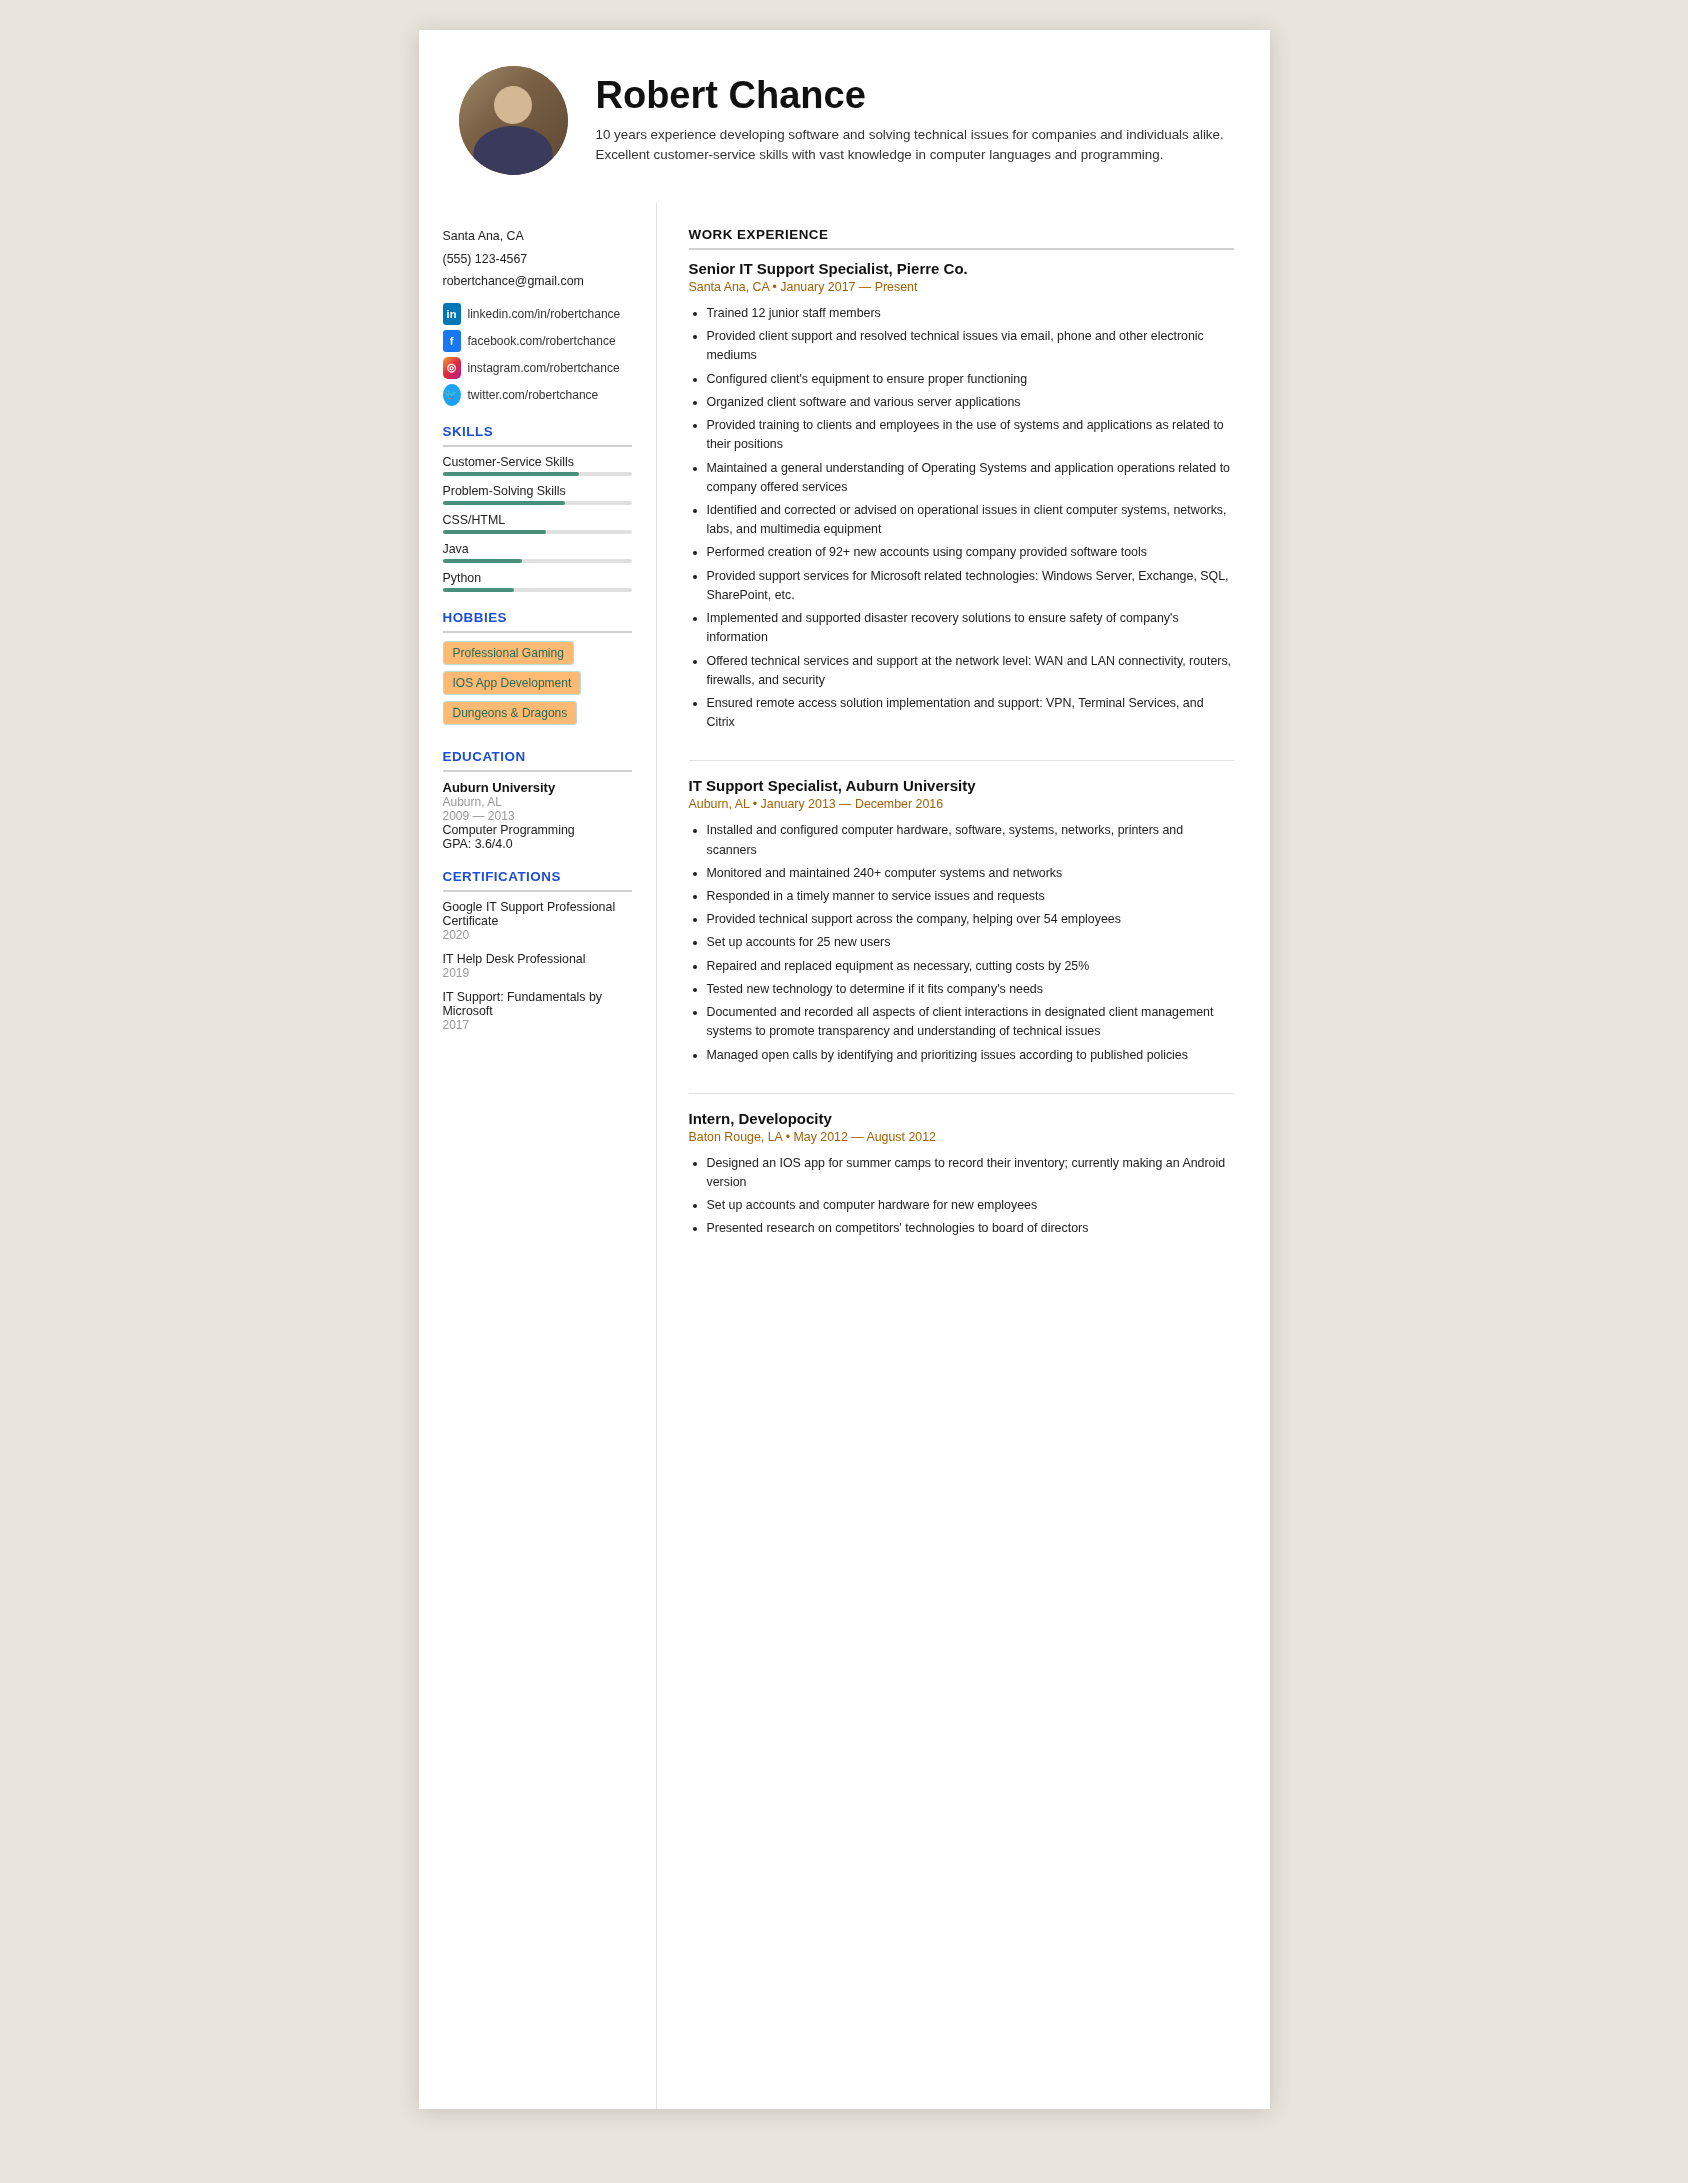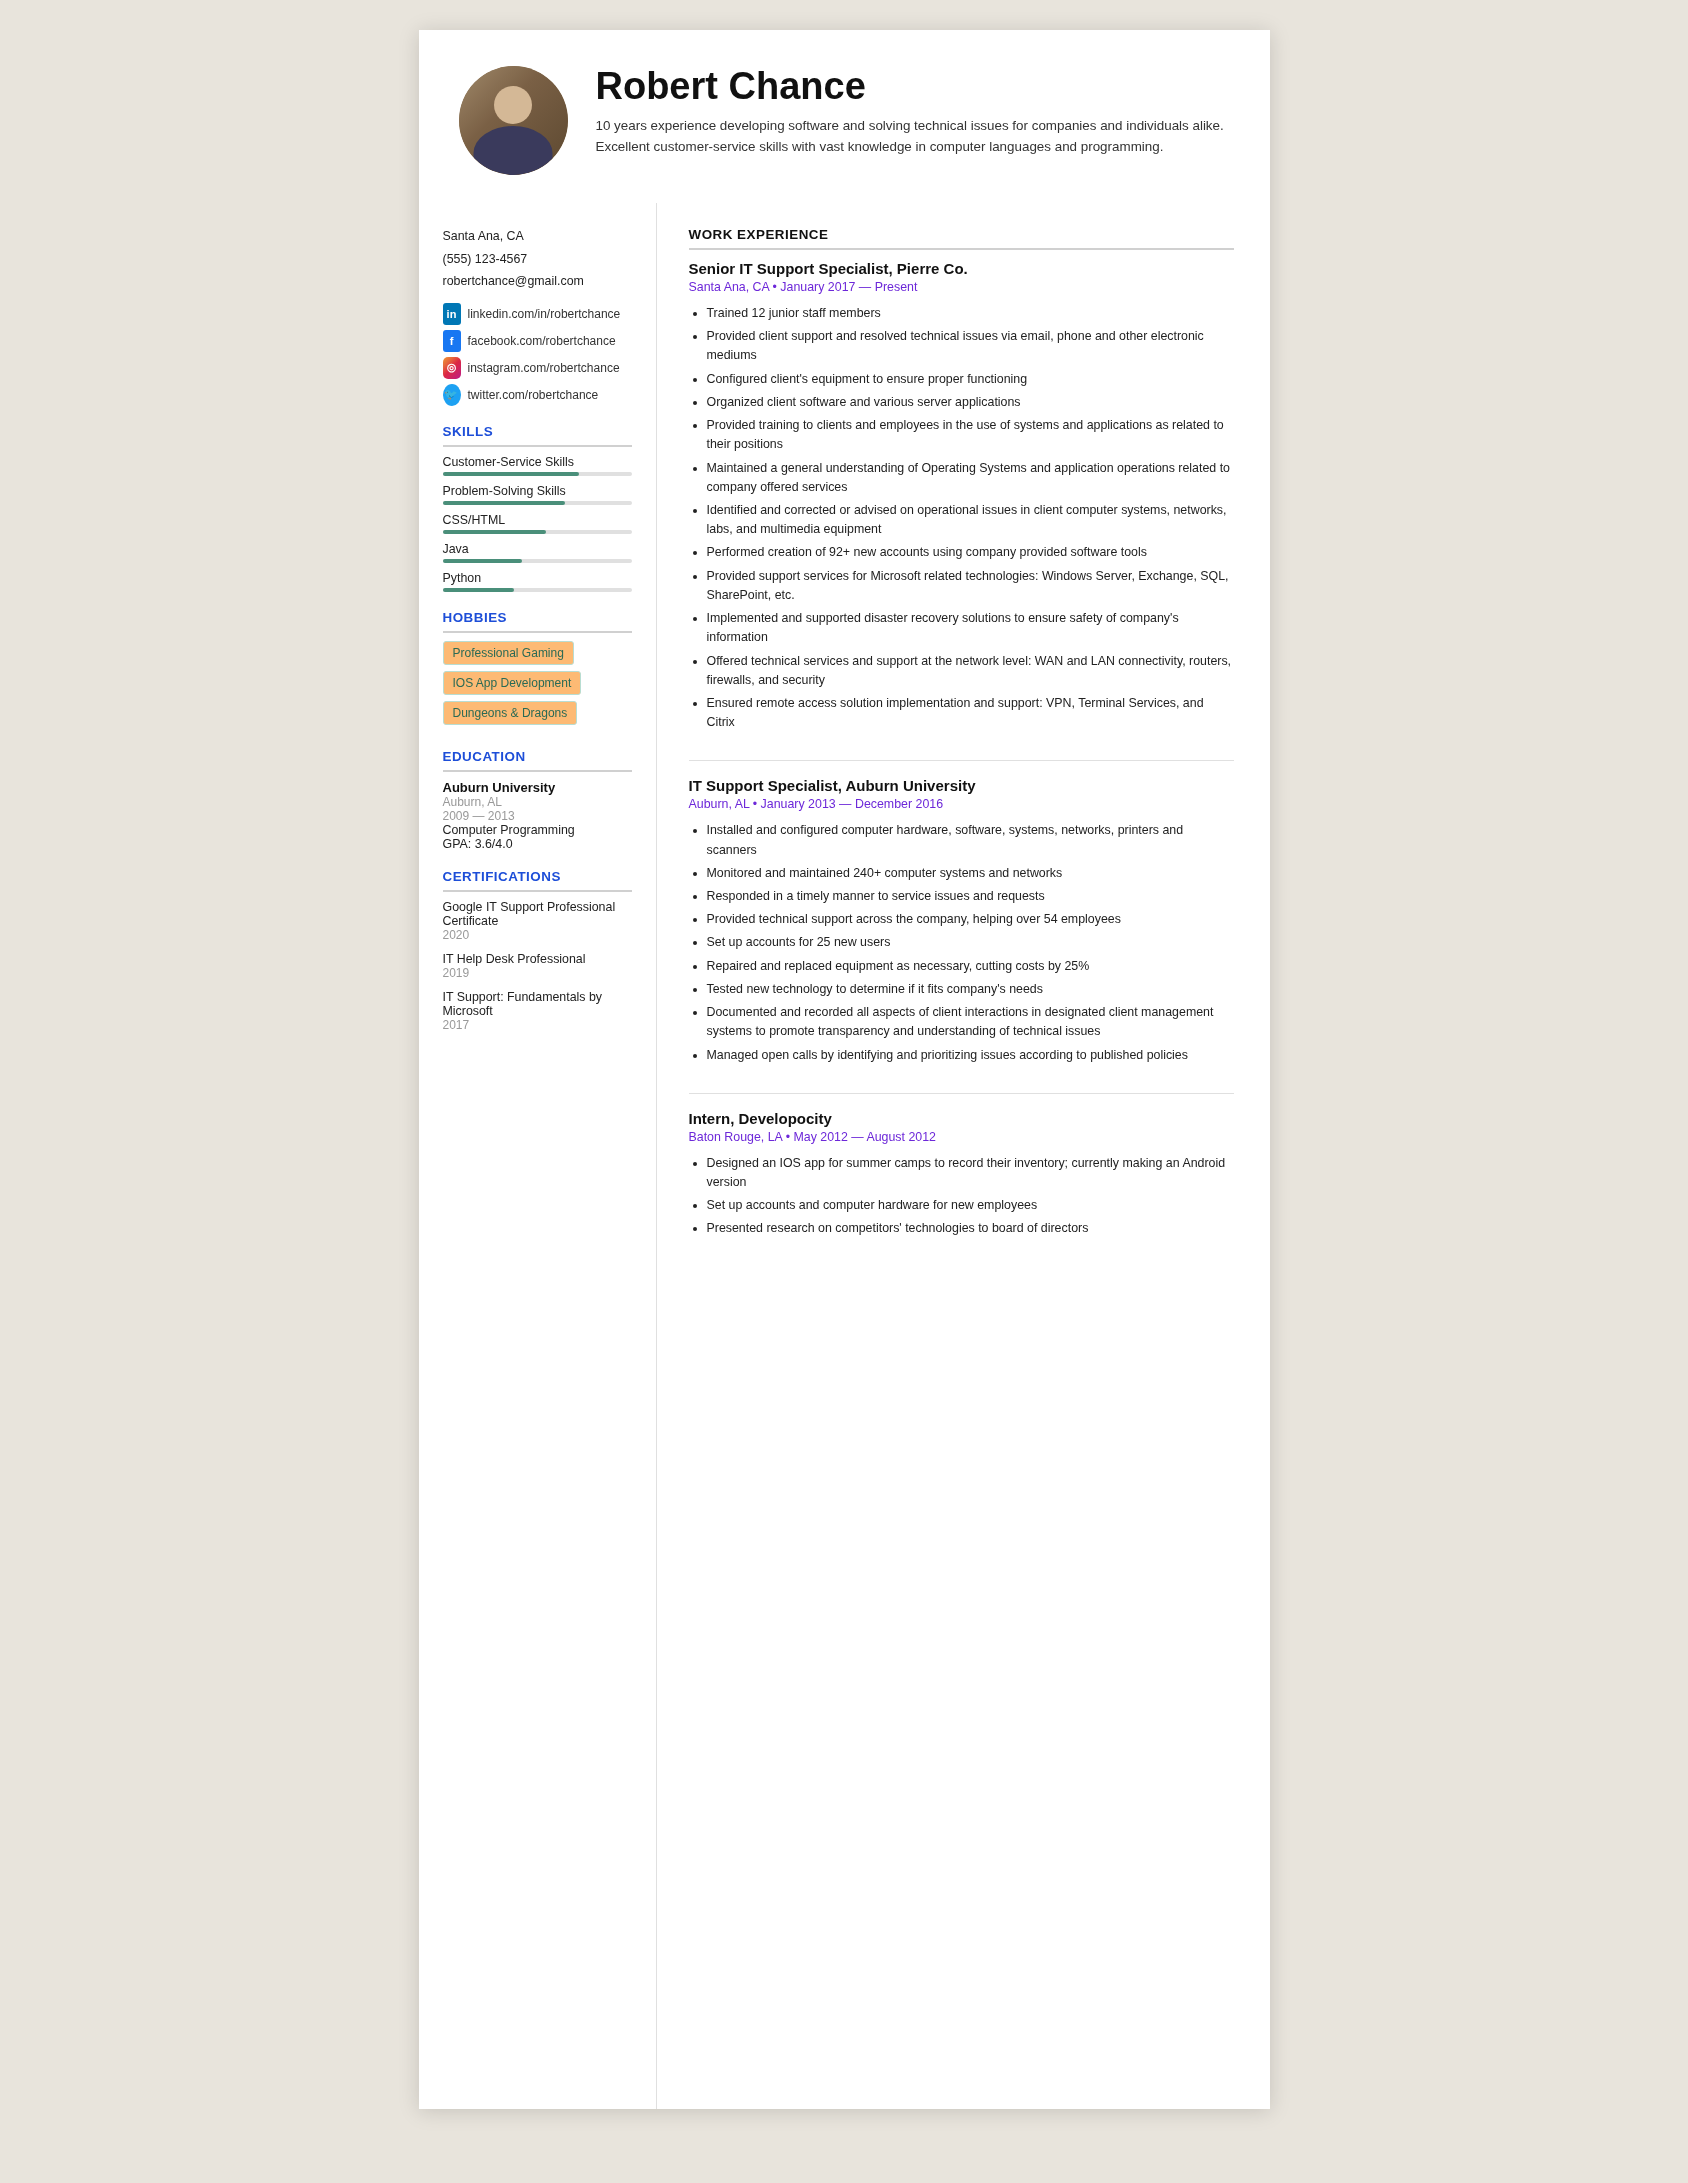--- a/index.html
+++ b/index.html
@@ -16,21 +16,21 @@
       background: #fff;
       width: 851px;
       min-height: 2079px;
       box-shadow: 0 2px 20px rgba(0,0,0,0.15);
       display: flex;
       flex-direction: column;
     }
     
     .header {
       display: flex;
-      align-items: flex-start;
+      align-items: center;
       padding: 36px 40px 28px 40px;
       gap: 28px;
       border-bottom: none;
     }
     .avatar {
       width: 109px;
       height: 109px;
       border-radius: 50%;
       overflow: hidden;
       flex-shrink: 0;
@@ -227,21 +227,21 @@
     }
     .job-title {
       font-size: 15px;
       font-weight: 800;
       color: #111;
       margin-top: 10px;
       margin-bottom: 3px;
     }
     .job-meta {
       font-size: 12.4px;
-      color: #6d28d9;
+      color: #a16207;
       margin-bottom: 10px;
     }
     .job-bullets {
       padding-left: 18px;
     }
     .job-bullets li {
       font-size: 12.4px;
       color: #222;
       line-height: 1.55;
       margin-bottom: 4px;

